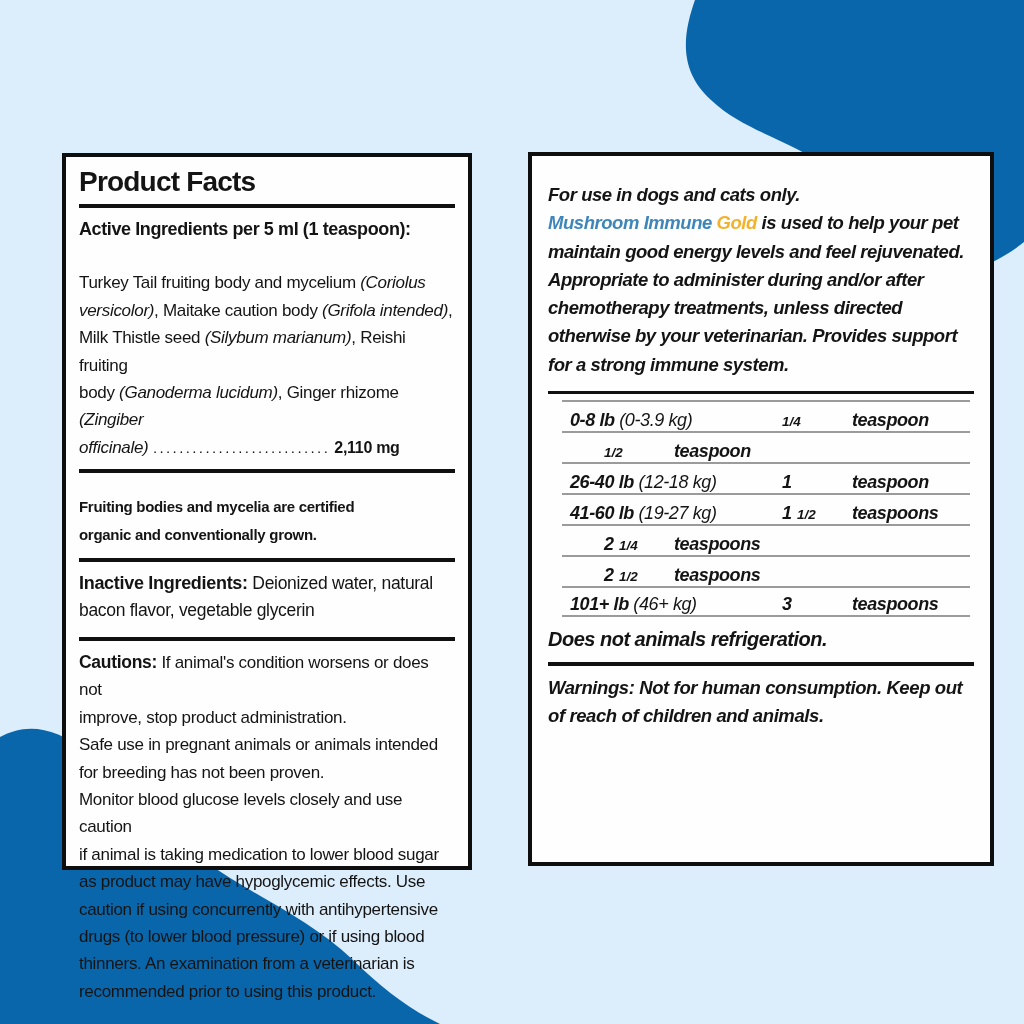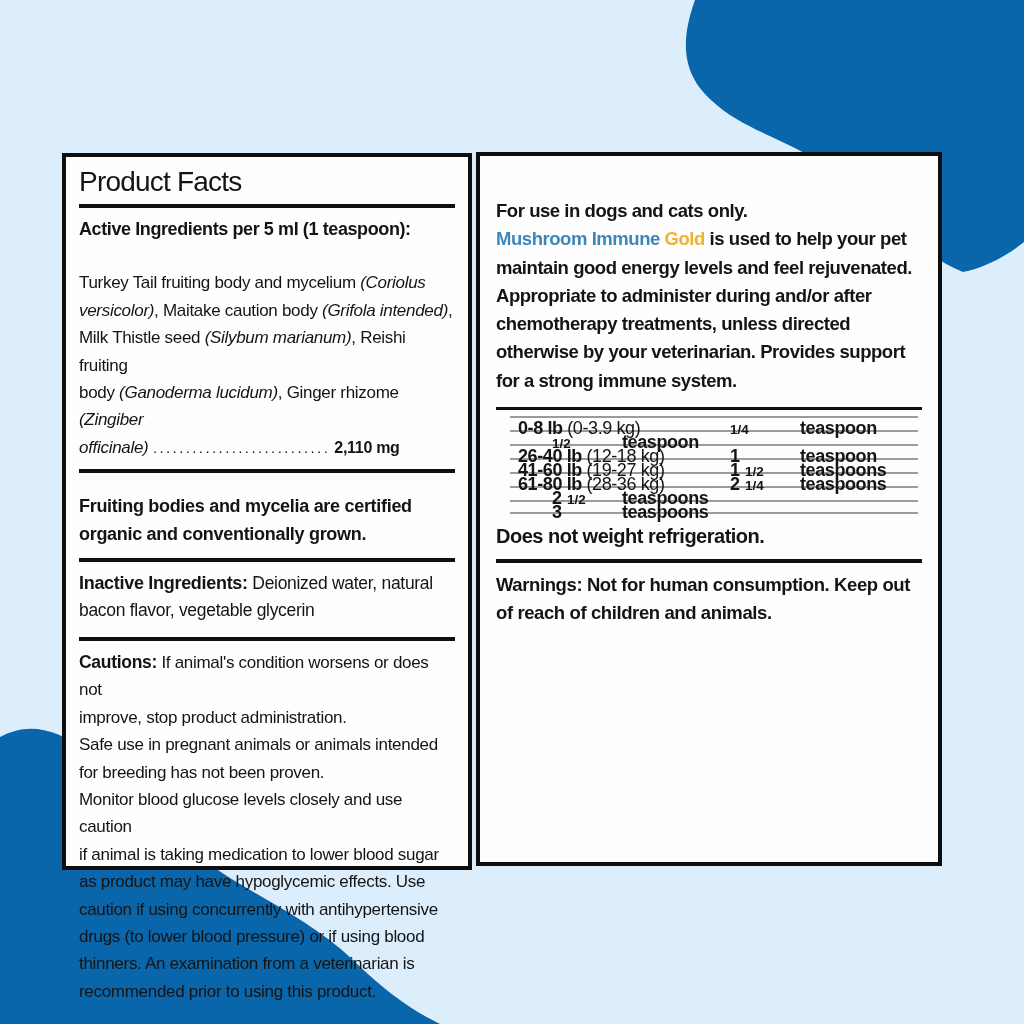--- a/index.html
+++ b/index.html
@@ -8,40 +8,40 @@
     background:var(--bg,#dcedfc);
     font-family:"Liberation Sans", sans-serif;
     color:#141414;
   }
   .blob-layer{position:absolute;inset:0;z-index:0;}
   .panel{
     position:absolute;z-index:2;background:#fefefe;
     border:4px solid #0e0e0e;box-sizing:border-box;
   }
   #left-panel{left:62px;top:153px;width:410px;height:717px;padding:9px 13px;}
-  #right-panel{left:476px;top:152px;width:466px;height:714px;padding:29px 16px;}
+  #right-panel{left:528px;top:152px;width:466px;height:714px;padding:13px 16px;font-style:italic;}
   .panel-title{
-    font-size:28px;font-weight:400;line-height:32px;letter-spacing:-0.8px;
+    font-size:28px;font-weight:700;line-height:32px;letter-spacing:-0.8px;
   }
   .rule{background:#101010;border:none;margin:0;}
   .rule4{height:4px;}
   .rule3{height:3px;}
   .txt{font-size:17px;line-height:27.4px;letter-spacing:-0.3px;white-space:pre-line;}
   .bold{font-weight:700;}
   .italic{font-style:italic;}
   .sec-head{font-size:18px;font-weight:700;line-height:26px;letter-spacing:-0.4px;}
   .dots{letter-spacing:2.4px;font-size:15px;}
   .amount-bold{font-weight:700;font-size:16px;}
   .intro{font-size:18.5px;font-weight:700;line-height:28.3px;letter-spacing:-0.45px;white-space:pre-line;}
   .brand-blue{color:var(--brand-blue,#3e86ba);}
   .brand-gold{color:var(--brand-gold,#f2b22b);}
   .directions{font-size:18.5px;font-weight:700;line-height:29px;letter-spacing:-0.45px;white-space:pre-line;margin-top:10px;}
   .dose-table{margin:6px 4px 0 14px;}
   .dose-row{
-    display:flex;align-items:flex-start;height:14px;
+    display:flex;align-items:flex-end;height:31px;
     border-top:2px solid #9b9b9b;padding-left:8px;box-sizing:border-box;
   }
   .dose-row:last-of-type{border-bottom:2px solid #9b9b9b;}
   .cell-weight{flex:1;font-size:18px;letter-spacing:-0.4px;}
   .cell-weight .lb{font-weight:700;}
   .cell-amount{width:70px;font-weight:700;font-size:18px;margin-left:34px;}
   .cell-amount .frac{font-size:13.5px;}
   .cell-unit{width:118px;font-weight:700;font-size:18px;letter-spacing:-0.4px;}
   .refrig{font-size:20px;font-weight:700;letter-spacing:-0.5px;margin-top:9px;line-height:26px;}
   .warnings{font-size:18.5px;line-height:28px;letter-spacing:-0.4px;white-space:pre-line;font-weight:700;}
@@ -61,21 +61,21 @@
   <hr class="rule rule4 mt6">
   <div class="sec-head mt8">Active Ingredients per 5 ml (1 teaspoon):</div>
   <div class="txt">
     <span>Turkey Tail fruiting body and mycelium </span><span class="italic">(Coriolus
 versicolor)</span><span>, Maitake caution body </span><span class="italic">(Grifola intended)</span><span>,
 Milk Thistle seed </span><span class="italic">(Silybum marianum)</span><span>, Reishi fruiting
 body </span><span class="italic">(Ganoderma lucidum)</span><span>, Ginger rhizome </span><span class="italic">(Zingiber
 officinale) </span><span class="dots">...........................</span><span class="amount-bold"> 2,110 mg</span>
   </div>
   <hr class="rule rule4 mt8">
-  <div class="txt bold mt8" style="font-size:18px;margin-top:20px;">Fruiting bodies and mycelia are certified
+  <div class="txt bold mt8" style="font-size:15px;margin-top:20px;">Fruiting bodies and mycelia are certified
 organic and conventionally grown.</div>
   <hr class="rule rule4 mt10">
   <div class="txt mt8" style="font-size:17.5px;"><span class="bold" style="font-size:18px;">Inactive Ingredients:</span><span> Deionized water, natural
 bacon flavor, vegetable glycerin</span></div>
   <hr class="rule rule4 mt12">
   <div class="txt mt8"><span class="bold" style="font-size:17.5px;">Cautions:</span><span> If animal's condition worsens or does not
 improve, stop product administration.
 Safe use in pregnant animals or animals intended
 for breeding has not been proven.
 Monitor blood glucose levels closely and use caution
@@ -110,31 +110,31 @@
       <span class="cell-weight"><span class="lb">26-40 lb</span><span> (12-18 kg)</span></span>
       <span class="cell-amount"><span>1</span><span class="frac"></span></span>
       <span class="cell-unit">teaspoon</span>
     </div>
     <div class="dose-row">
       <span class="cell-weight"><span class="lb">41-60 lb</span><span> (19-27 kg)</span></span>
       <span class="cell-amount"><span>1 </span><span class="frac">1/2</span></span>
       <span class="cell-unit">teaspoons</span>
     </div>
     <div class="dose-row">
-      <span class="cell-weight"><span class="lb">61-80 lb</span><span> (28-36 kg)</span></span>
       <span class="cell-amount"><span>2 </span><span class="frac">1/4</span></span>
       <span class="cell-unit">teaspoons</span>
     </div>
     <div class="dose-row">
       <span class="cell-amount"><span>2 </span><span class="frac">1/2</span></span>
       <span class="cell-unit">teaspoons</span>
     </div>
     <div class="dose-row">
+      <span class="cell-weight"><span class="lb">101+ lb</span><span> (46+ kg)</span></span>
       <span class="cell-amount"><span>3</span><span class="frac"></span></span>
       <span class="cell-unit">teaspoons</span>
     </div>
   </div>
 
-  <div class="refrig">Does not weight refrigeration.</div>
+  <div class="refrig">Does not animals refrigeration.</div>
   <hr class="rule rule4 mt10">
   <div class="warnings mt8"><span class="warn-label">Warnings:</span><span> Not for human consumption. Keep out
 of reach of children and animals.</span></div>
 </div>
 
 </body></html>

